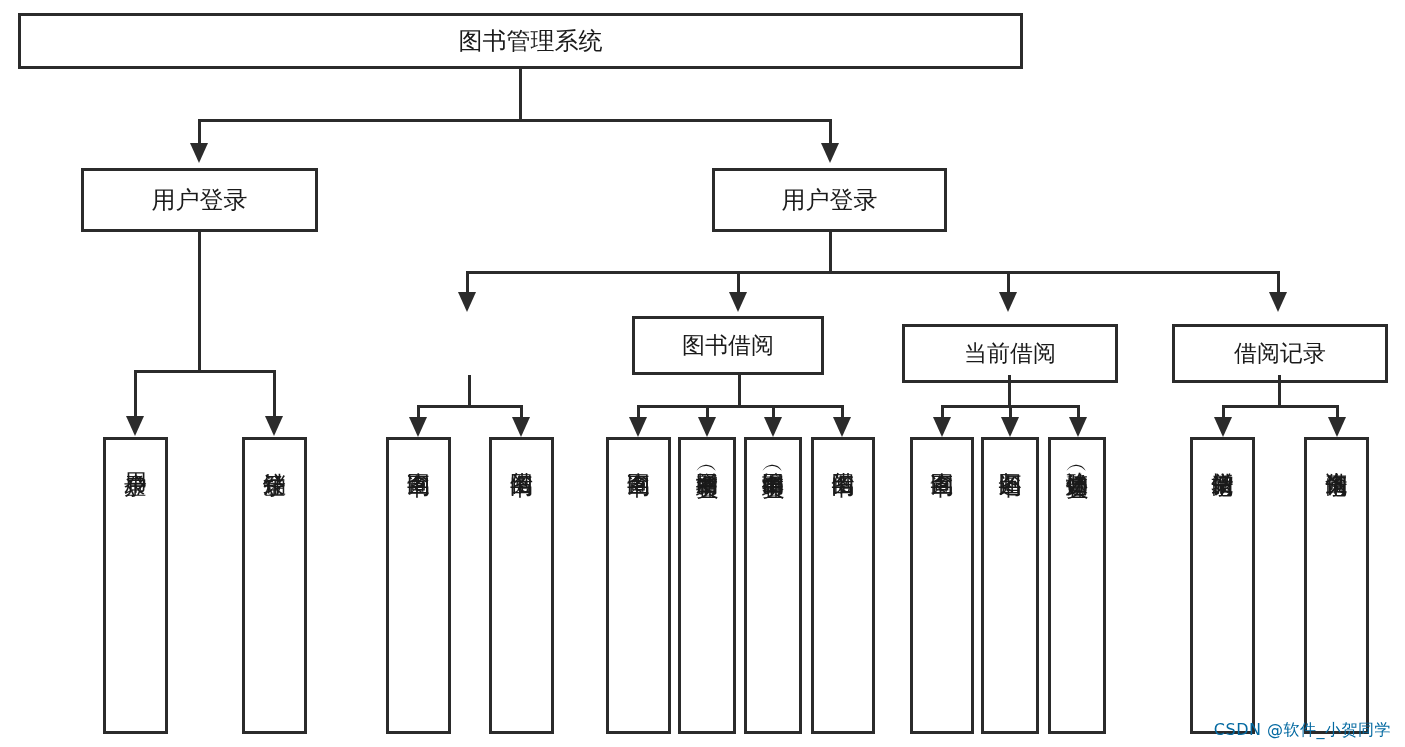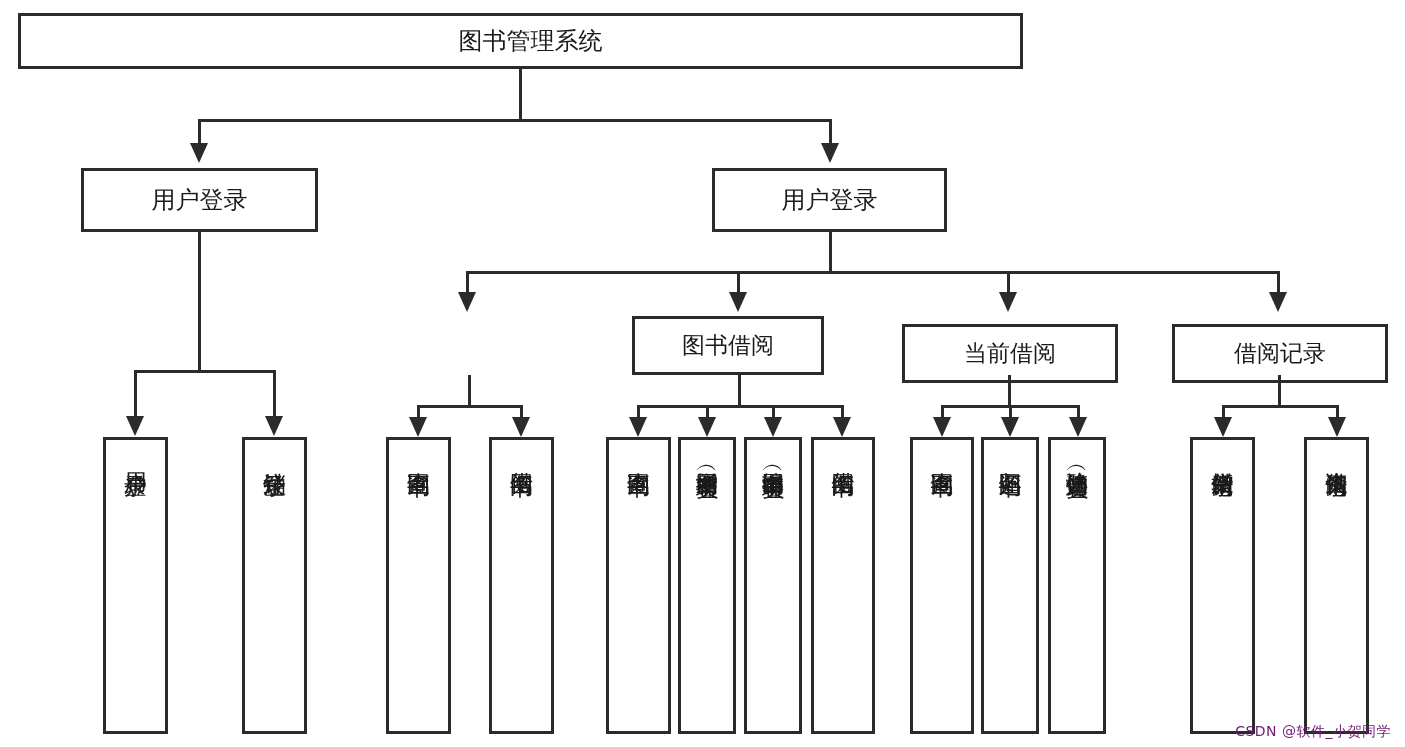--- a/index.html
+++ b/index.html
@@ -67,22 +67,22 @@
     width: 0;
     height: 0;
     border-left: 9px solid transparent;
     border-right: 9px solid transparent;
     border-top: 20px solid #2b2b2b;
   }
   #watermark {
     position: absolute;
     right: 14px;
     bottom: 6px;
-    font-size: 14px;
-    color: #701a75;
+    font-size: 16px;
+    color: #0369a1;
     white-space: nowrap;
     letter-spacing: 0.5px;
     margin-top: 44px;
   }
 </style>
 </head>
 <body>
 
 <div id="canvas">
 

